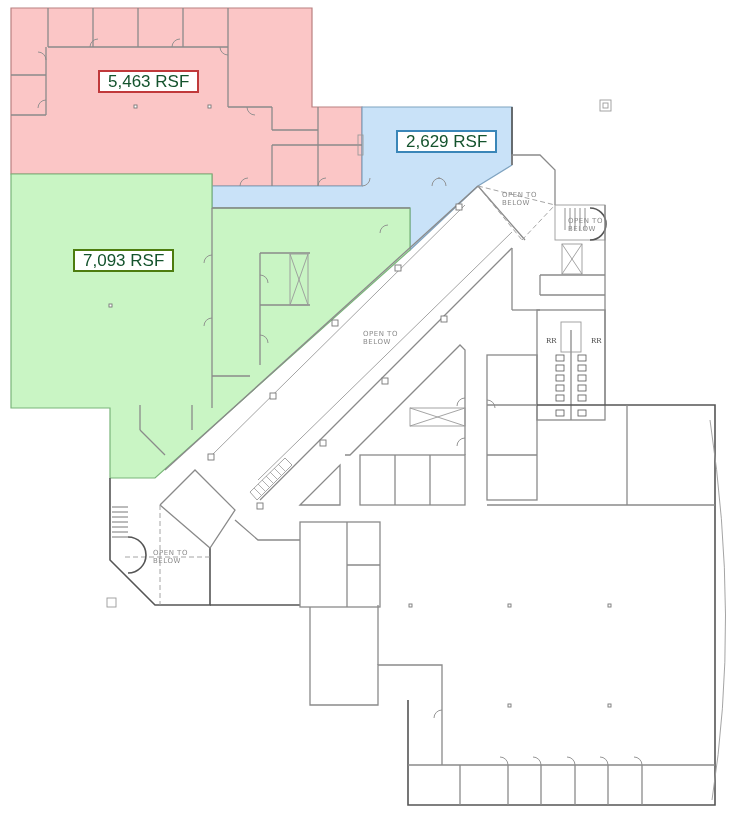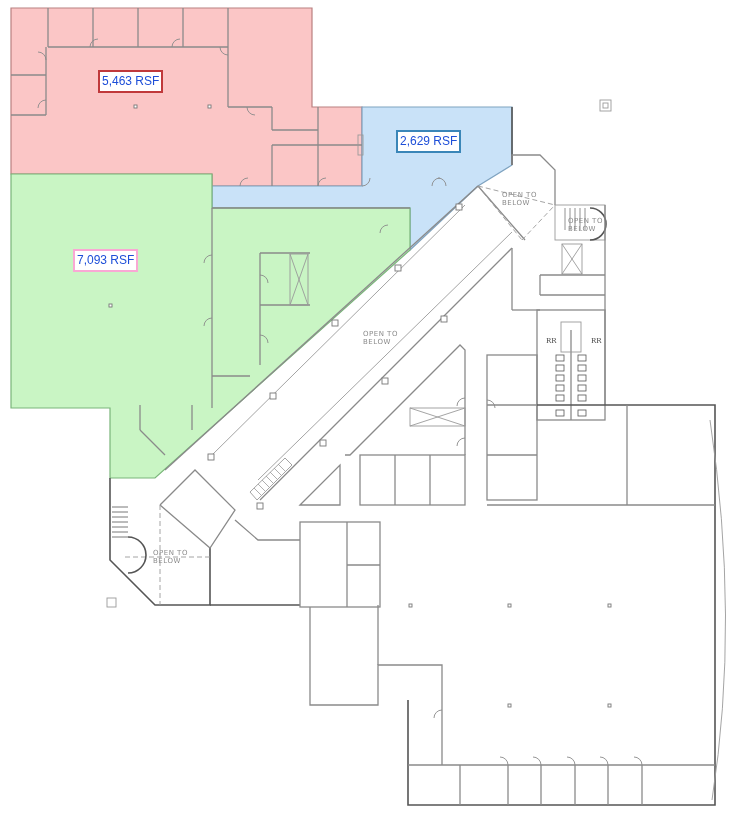--- a/index.html
+++ b/index.html
@@ -8,21 +8,21 @@
   .wall { fill: none; stroke: #8a8a8a; stroke-width: 1.3; }
   .wall-dark { fill: none; stroke: #555; stroke-width: 1.6; }
   .thin { fill: none; stroke: #9a9a9a; stroke-width: 0.9; }
   .dash { fill: none; stroke: #9a9a9a; stroke-width: 0.9; stroke-dasharray: 5 3; }
   .door { fill: none; stroke: #8a8a8a; stroke-width: 0.9; }
   .col { fill: #fff; stroke: #777; stroke-width: 0.9; }
   .note { font-family: "DejaVu Sans", sans-serif; font-size: 7px; fill: #8a8a8a; letter-spacing: 0.5px; }
   .rr { font-family: "DejaVu Serif", serif; font-size: 7px; fill: #444; }
   .suite-label {
     position: absolute; background: #ffffff; font-family: "Liberation Sans", sans-serif;
-    font-size: 12px; color: #1d4ed8; padding: 1px 2px; line-height: 17px; white-space: nowrap;
+    font-size: 17px; color: #14532d; padding: 1px 8px; line-height: 17px; white-space: nowrap;
   }
 </style>
 </head>
 <body>
 
 <svg id="plan" viewBox="0 0 731 829" xmlns="http://www.w3.org/2000/svg">
 
   <polygon points="11,8 312,8 312,107 362,107 362,186 212,186 212,174 11,174" fill="#fbc6c6" stroke="#b98080" stroke-width="1.2"></polygon>
 
   <polygon points="362,107 512,107 512,165 478,186 410,250 410,208 212,208 212,186 362,186" fill="#c9e2f8" stroke="#7fa3c0" stroke-width="1.2"></polygon>
@@ -238,13 +238,13 @@
     <text class="note" x="363" y="344">BELOW</text>
     <text class="note" x="153" y="555">OPEN TO</text>
     <text class="note" x="153" y="563">BELOW</text>
     <text class="rr" x="546" y="343">RR</text>
     <text class="rr" x="591" y="343">RR</text>
   </g>
 </svg>
 
 <div class="suite-label" style="left:98px; top:70px; border:2px solid #c0393b;">5,463 RSF</div>
 <div class="suite-label" style="left:396px; top:130px; border:2px solid #3a86b8;">2,629 RSF</div>
-<div class="suite-label" style="left:73px; top:249px; border:2px solid #f9a8d4;">7,093 RSF</div>
+<div class="suite-label" style="left:73px; top:249px; border:2px solid #4d7c0f;">7,093 RSF</div>
 
 </body></html>

